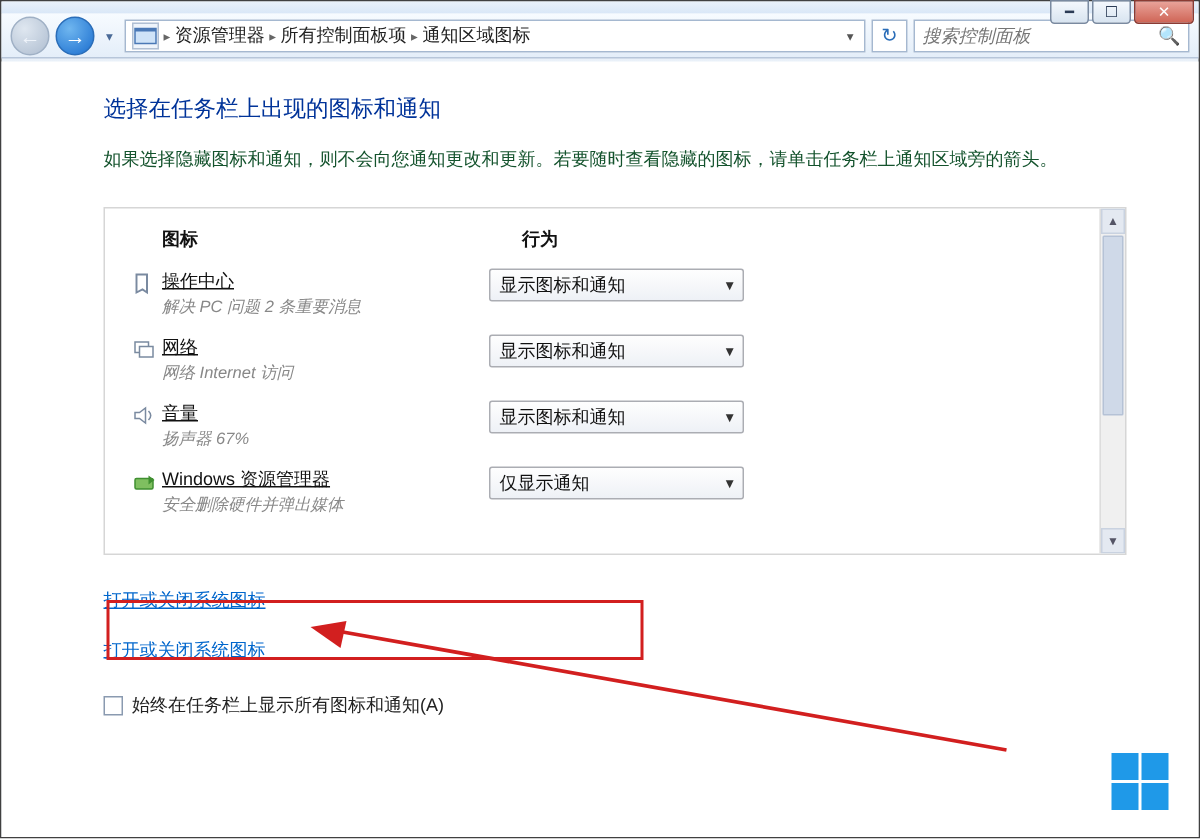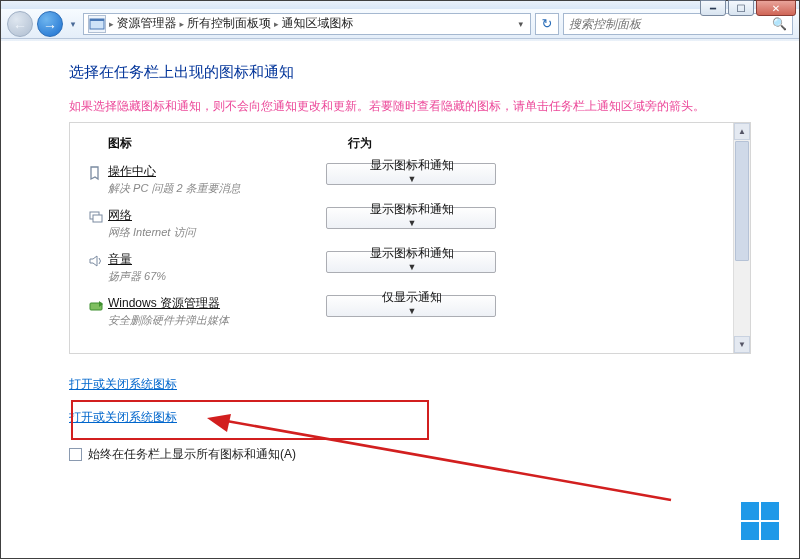--- a/index.html
+++ b/index.html
@@ -69,40 +69,40 @@
     display:flex;align-items:center;justify-content:center;font-size:10px;color:#3c5f99;
   }
   .crumb{display:flex;align-items:center;gap:3px;}
   .crumb .sep{color:#666;font-size:9px;}
   .addr-drop{margin-left:auto;color:#555;font-size:9px;padding:0 3px;}
   .refresh{
     width:24px;height:22px;border:1px solid #a5b8d0;background:#fff;
     display:flex;align-items:center;justify-content:center;color:#2a6db8;font-size:13px;
   }
   .search{
-    width:230px;height:22px;border:1px solid #a5b8d0;background:#fff;
+    width:184px;height:22px;border:1px solid #a5b8d0;background:#fff;
     display:flex;align-items:center;padding:0 5px;
   }
   .search input{border:0;outline:0;flex:1;font-size:12px;color:#888;font-style:italic;background:transparent;}
   .search .sicon{color:#3c6fb0;font-size:12px;}
   
   .content {
     position:absolute; top:40px; left:0; right:0; bottom:0;
     background:#fff; padding:22px 48px 0 68px;
     overflow:hidden;
   }
   .help-icon{
     position:absolute; top:48px; right:12px;
     width:18px;height:18px;border-radius:50%;
     background:radial-gradient(circle at 35% 30%,#7ec1f7,#1d79d6);
     color:#fff;display:flex;align-items:center;justify-content:center;
     font-size:12px;font-weight:bold;border:1px solid #1566b8;
   }
   .head-title{color:#003399;font-size:15px;margin-bottom:14px;}
-  .head-desc{color:#ec4899;font-size:12px;line-height:1.7;margin-bottom:6px;}
+  .head-desc{color:#14532d;font-size:12px;line-height:1.7;margin-bottom:22px;}
   
   .listbox{
     border:1px solid #d6d6d6;height:232px;position:relative;overflow:hidden;
   }
   .list-scroll{position:absolute;top:0;right:0;bottom:0;width:17px;background:#f0f0f0;border-left:1px solid #ddd;}
   .scroll-btn{height:17px;background:#e4e9f1;border:1px solid #c9d2e0;display:flex;align-items:center;justify-content:center;font-size:8px;color:#556;}
   .scroll-thumb{position:absolute;top:18px;left:1px;right:1px;height:120px;background:#cfd9e8;border:1px solid #b5c2d6;border-radius:1px;}
   .list-inner{padding:8px 24px 8px 14px;}
   .list-head{display:flex;font-weight:bold;color:#111;padding:4px 0 8px 24px;}
   .lh-icon{width:240px;}
@@ -110,21 +110,21 @@
   .row{display:flex;align-items:flex-start;padding:3px 0 8px 0;}
   .row .ico{width:24px;padding-top:2px;display:flex;justify-content:center;color:#6c7a8d;}
   .row .ico svg{width:16px;height:16px;}
   .row .txt{width:218px;}
   .row .name{color:#111;font-size:12px;text-decoration:underline;}
   .row .desc{color:#888;font-size:11px;margin-top:1px;font-style:italic;}
   .row .sel{width:178px;}
   .combo{
     width:170px;height:22px;border:1px solid #abadb3;background:linear-gradient(#fefefe,#eef1f6);
     display:flex;align-items:center;padding:0 4px 0 6px;font-size:12px;color:#111;
-    border-radius:2px;justify-content:flex-end;flex-direction:column;
+    border-radius:2px;justify-content:space-between;
   }
   .combo .ar{color:#333;font-size:9px;}
   
   .redline-box{
     border:2px solid #d21f1f;position:absolute;left:70px;top:399px;width:358px;height:40px;
     pointer-events:none;
   }
   .links-area{margin-top:16px;}
   .link{color:#0066cc;font-size:12px;display:inline-block;margin:6px 0;}
   .link.second{margin-top:10px;}

